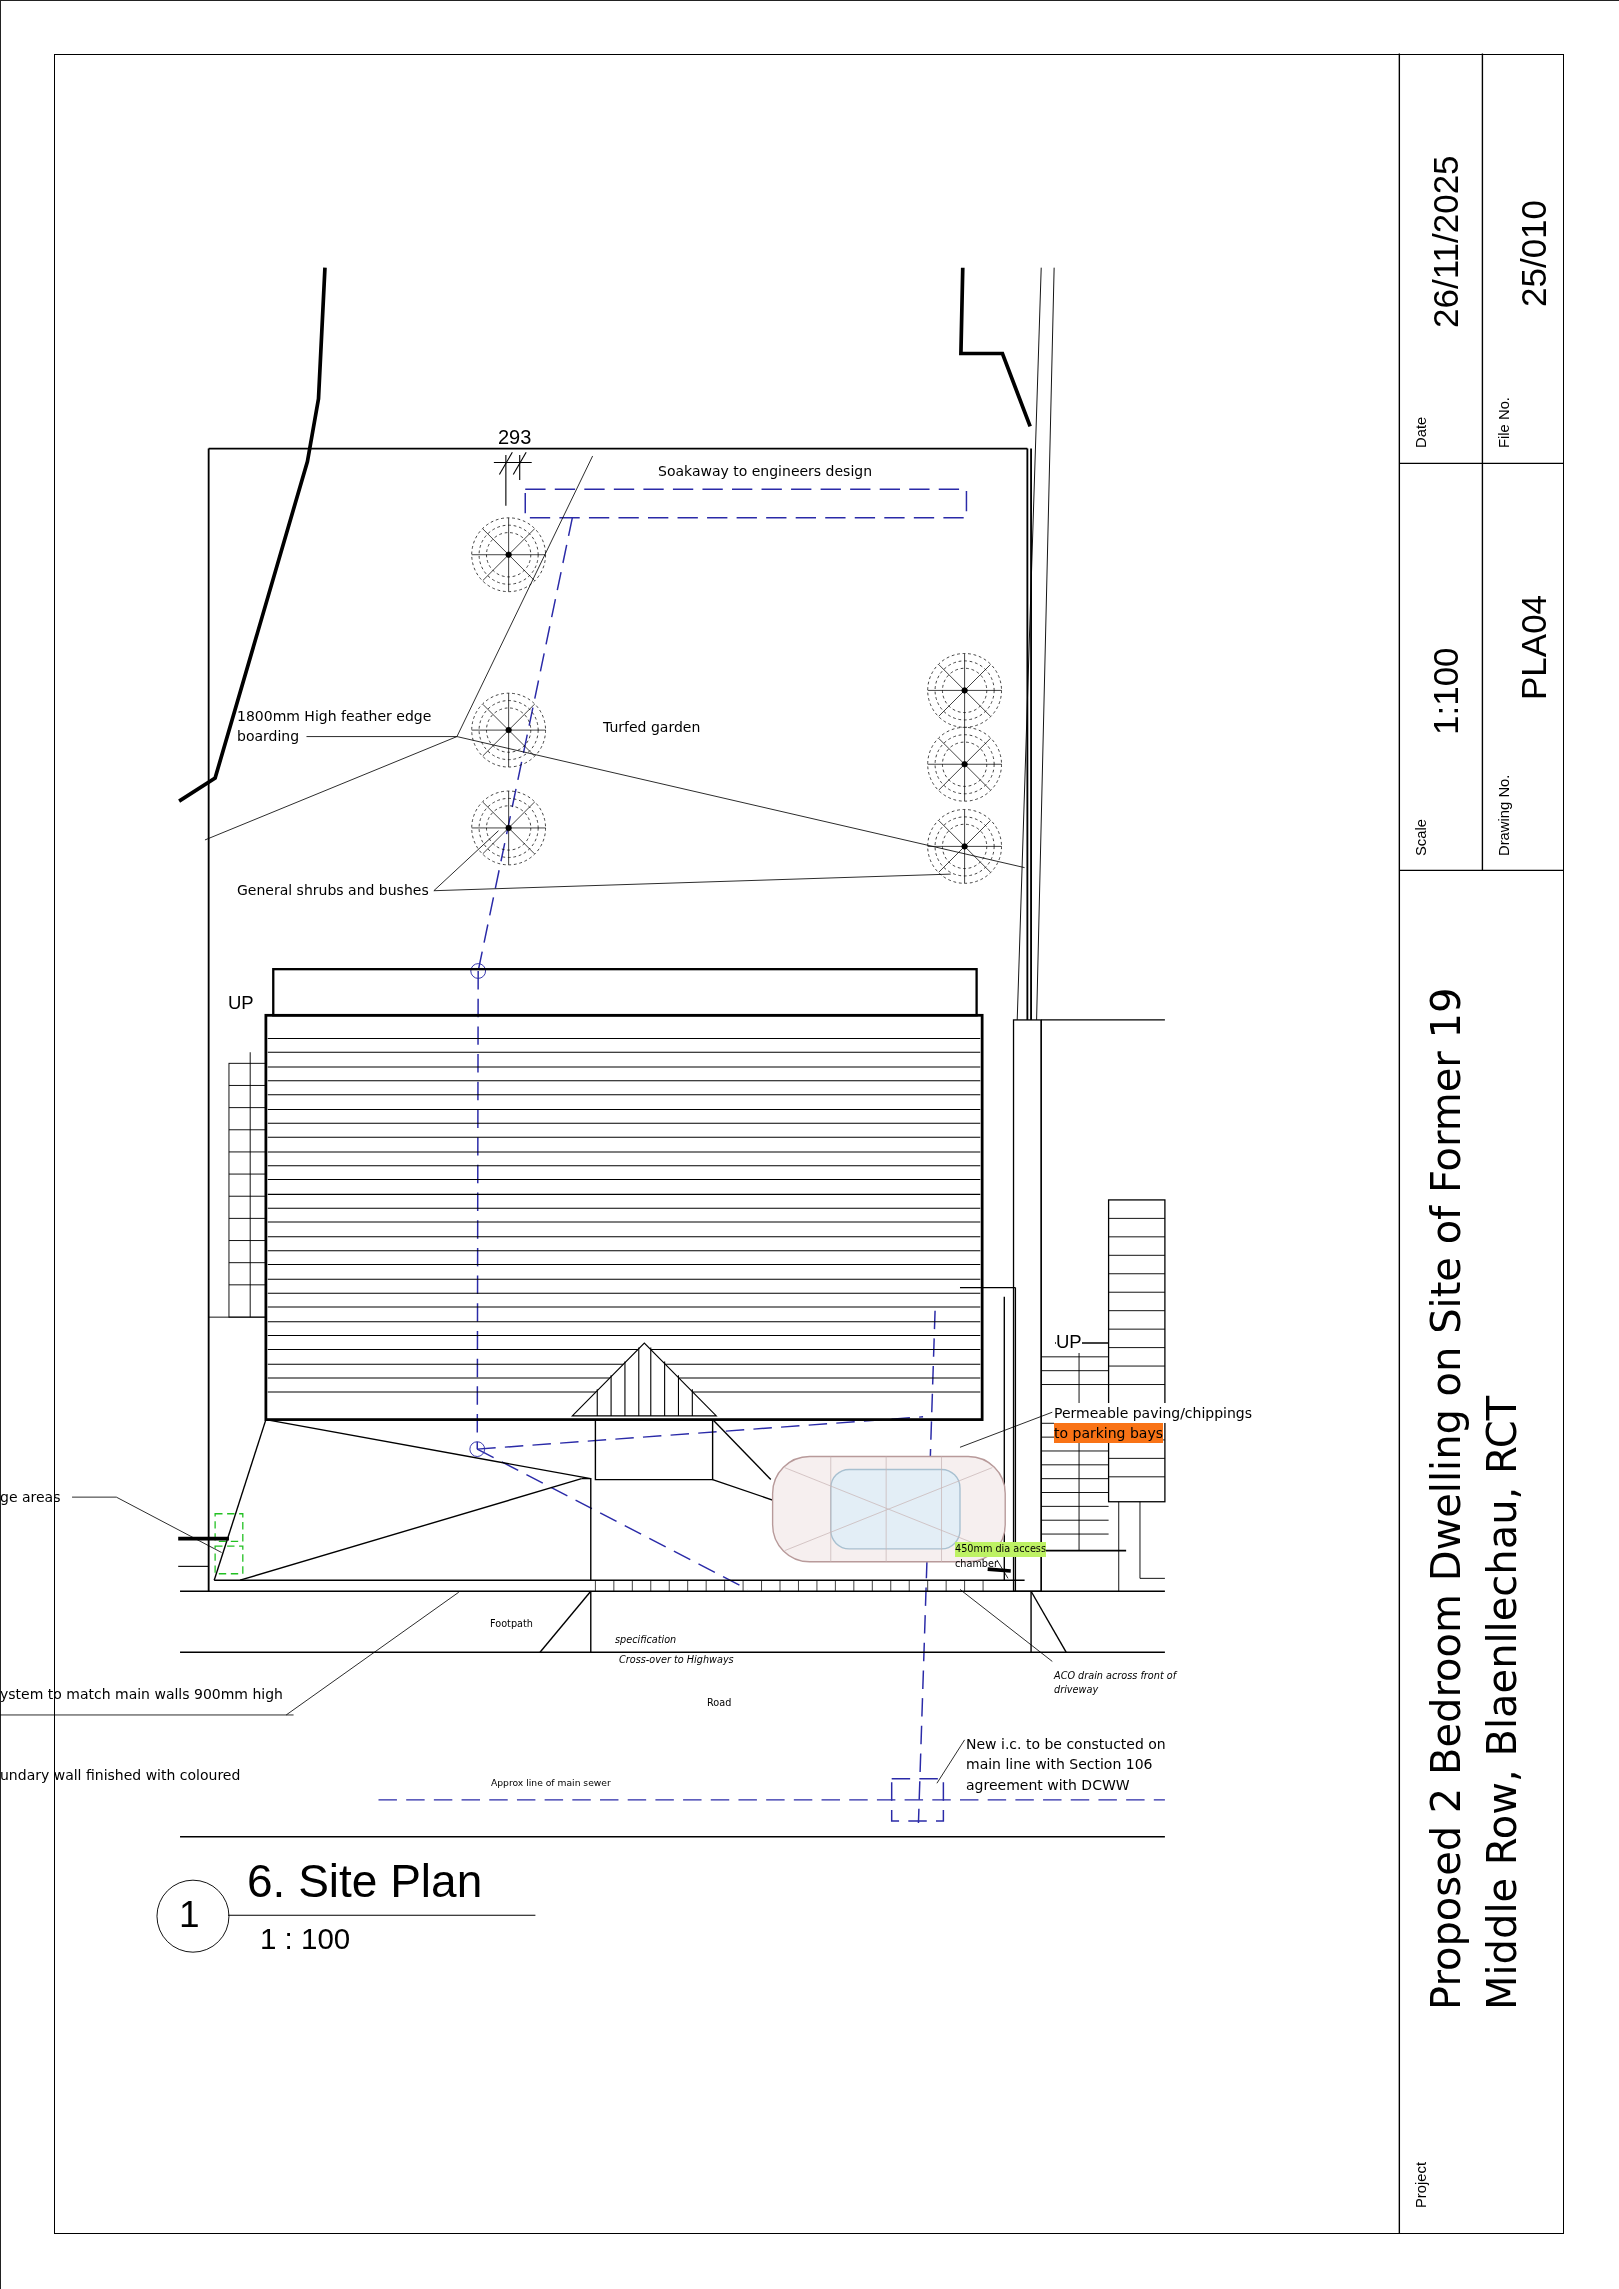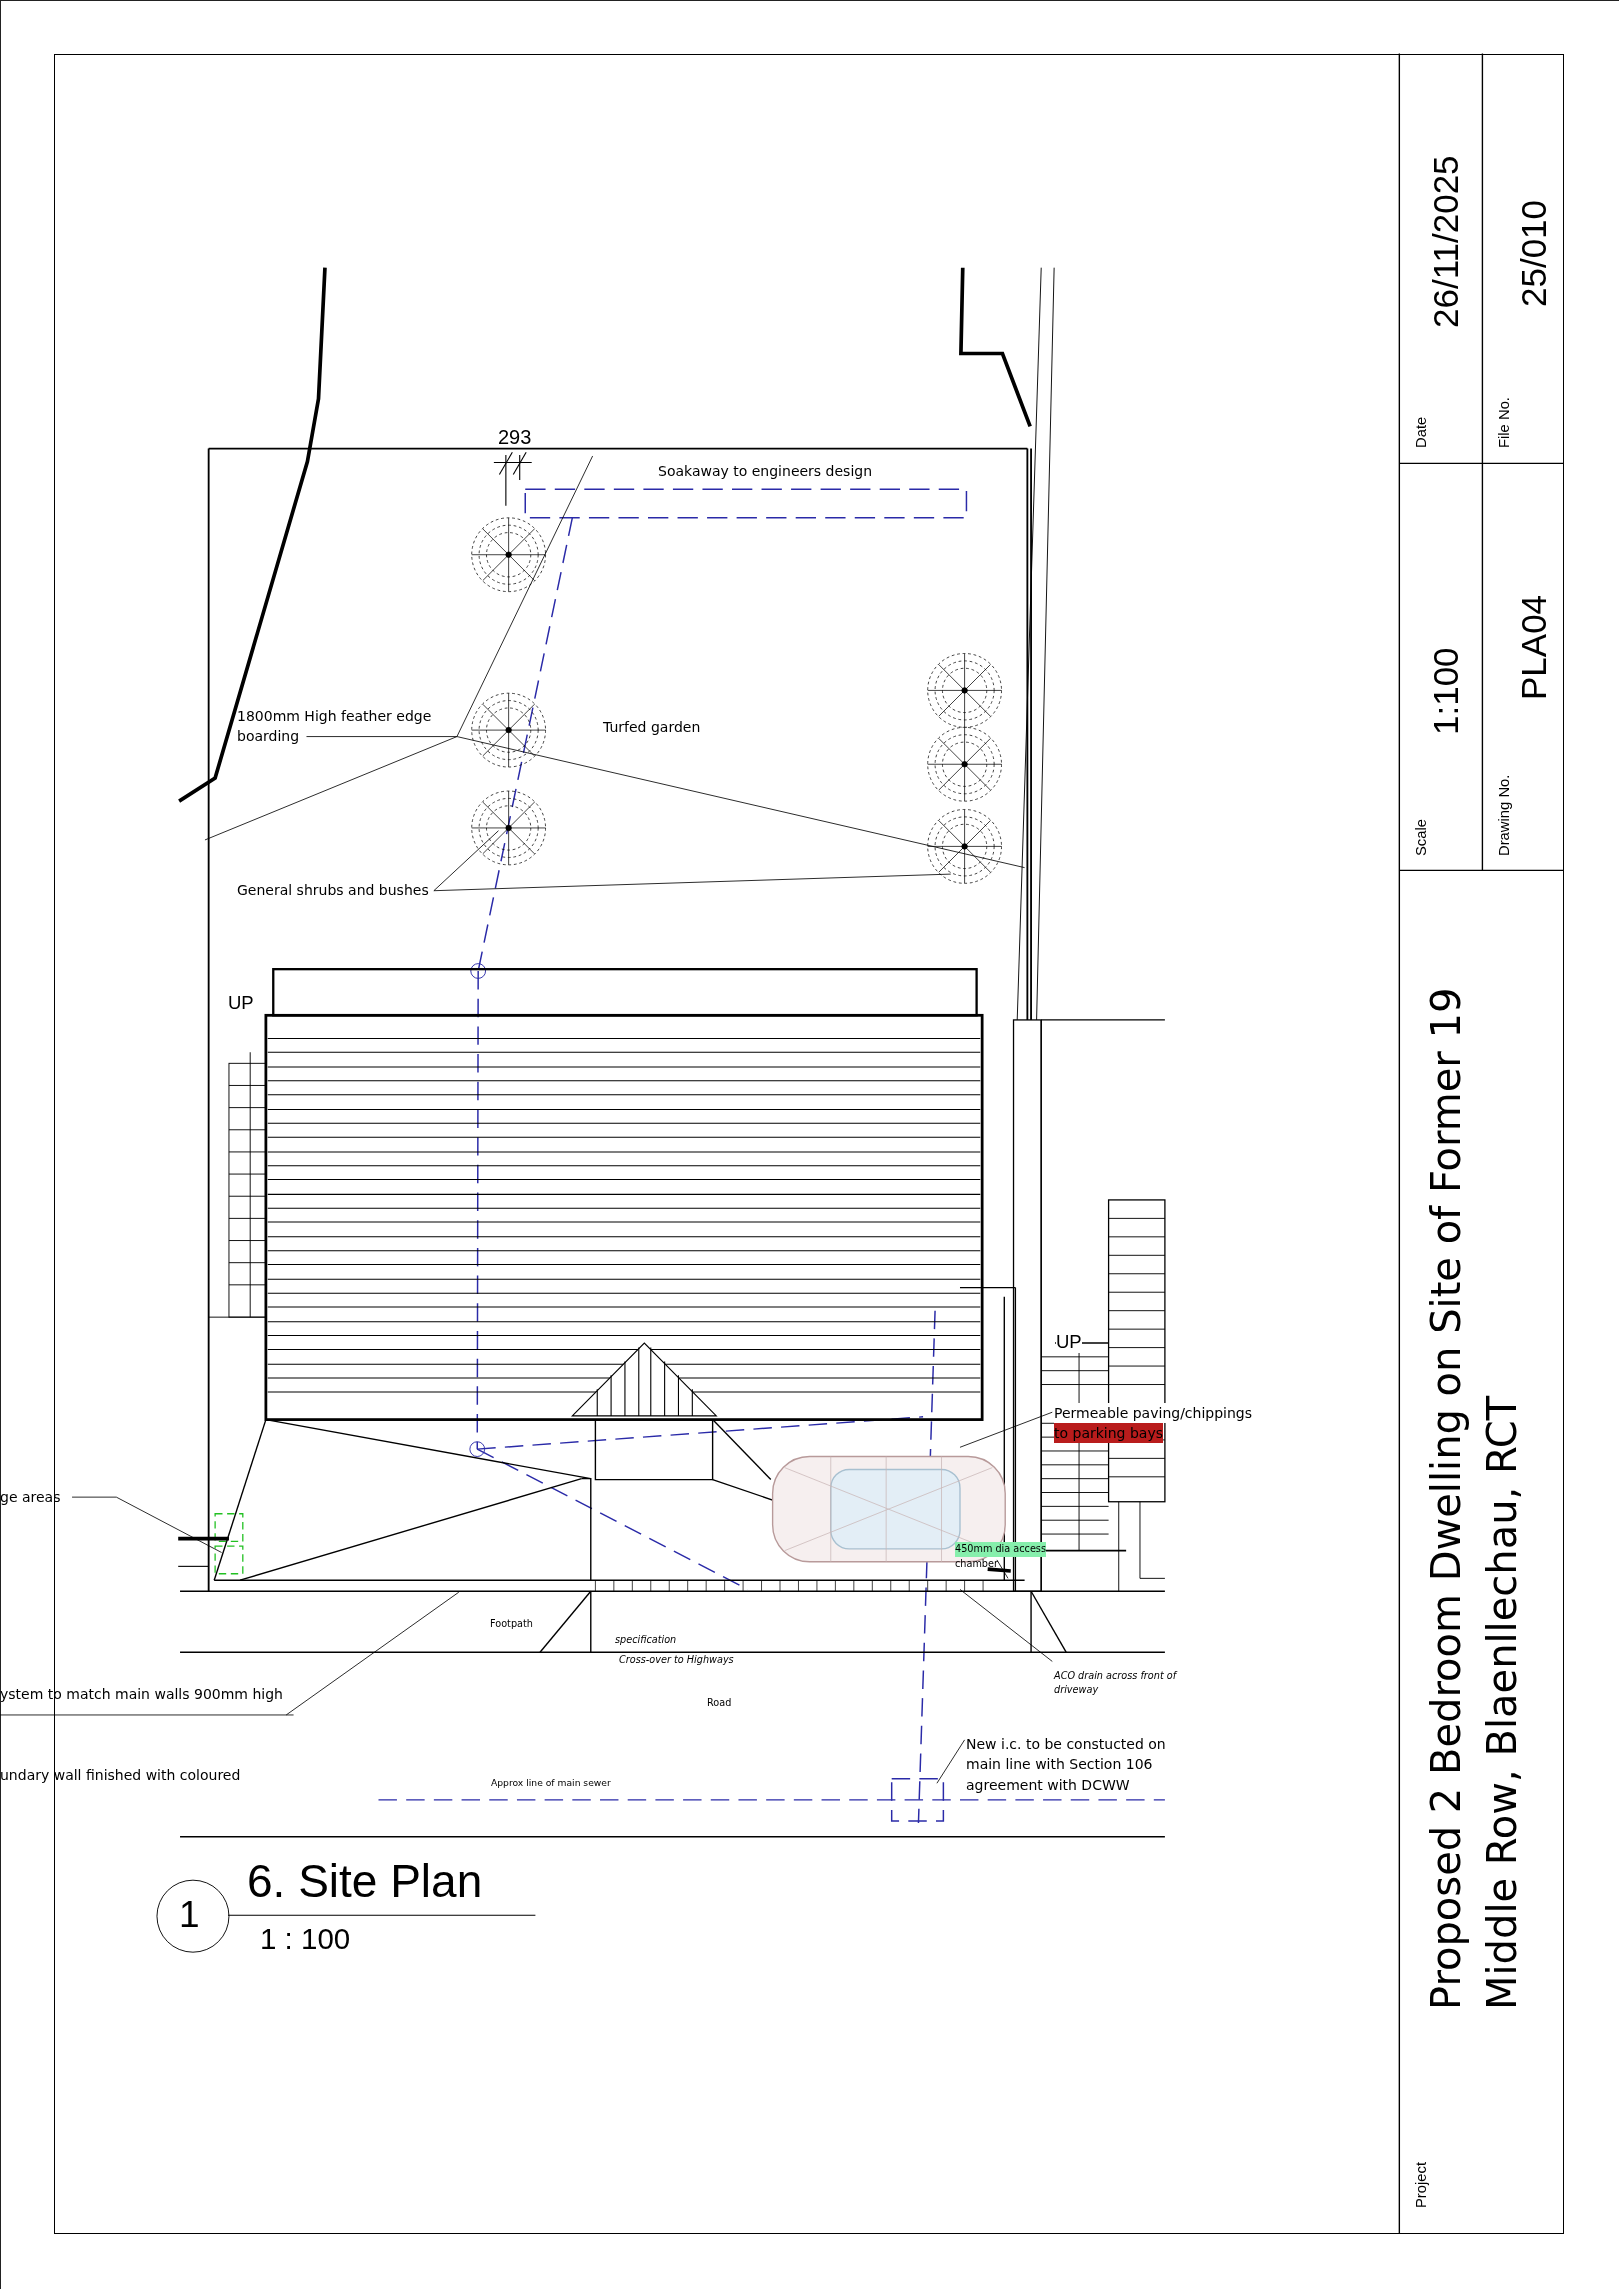--- a/index.html
+++ b/index.html
@@ -338,22 +338,22 @@
 
 <div class="lbl" style="left:498px;top:426px;font-size:20px;font-family:'Liberation Sans',sans-serif;">293</div>
 <div class="lbl note" style="left:658px;top:461px;">Soakaway to engineers design</div>
 <div class="lbl note" style="left:237px;top:706px;">1800mm High feather edge</div>
 <div class="lbl note" style="left:237px;top:726px;">boarding</div>
 <div class="lbl note" style="left:603px;top:717px;">Turfed garden</div>
 <div class="lbl note" style="left:237px;top:880px;">General shrubs and bushes</div>
 <div class="lbl" style="left:228px;top:992px;font-size:18.5px;">UP</div>
 <div class="lbl" style="left:1056px;top:1331px;font-size:18.5px;background:#fff;">UP</div>
 <div class="lbl note" style="left:1054px;top:1403px;background:#fff;">Permeable paving/chippings</div>
-<div class="lbl note" style="left:1054px;top:1423px;background:#b91c1c;">to parking bays</div>
-<div class="lbl note-sm" style="left:955px;top:1542px;background:#86efac;">450mm dia access</div>
+<div class="lbl note" style="left:1054px;top:1423px;background:#f97316;">to parking bays</div>
+<div class="lbl note-sm" style="left:955px;top:1542px;background:#bef264;">450mm dia access</div>
 <div class="lbl note-sm" style="left:955px;top:1557px;">chamber</div>
 <div class="lbl note" style="left:0px;top:1487px;">ge areas</div>
 <div class="lbl note" style="left:0px;top:1765px;">undary wall finished with coloured</div>
 <div class="lbl note" style="left:0px;top:1684px;">ystem to match main walls 900mm high</div>
 <div class="lbl note-sm" style="left:490px;top:1617px;">Footpath</div>
 <div class="lbl note-sm note-it" style="left:619px;top:1618px;margin-top:35px;">Cross-over to Highways</div>
 <div class="lbl note-sm note-it" style="left:615px;top:1633px;">specification</div>
 <div class="lbl note-sm note-it" style="left:1054px;top:1669px;">ACO drain across front of</div>
 <div class="lbl note-sm note-it" style="left:1054px;top:1683px;">driveway</div>
 <div class="lbl note-sm" style="left:667px;top:1696px;margin-left:40px;">Road</div>

